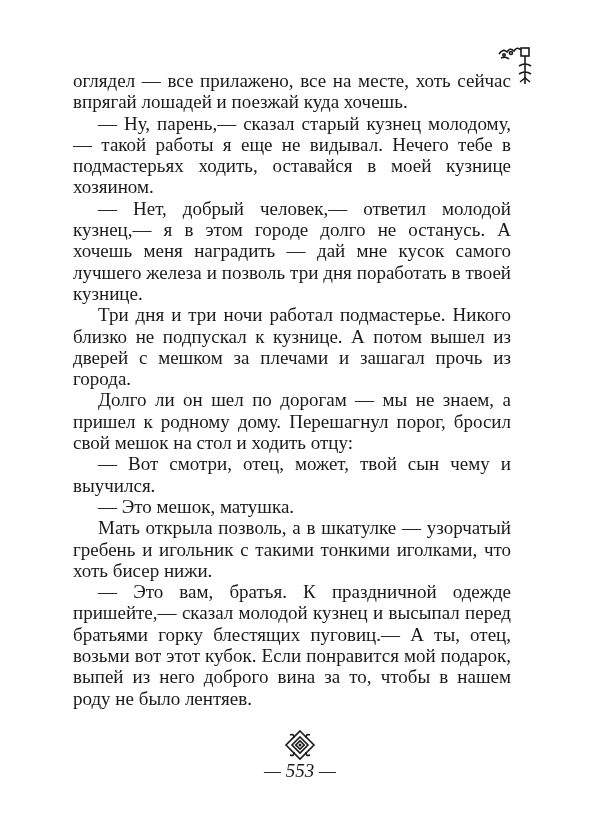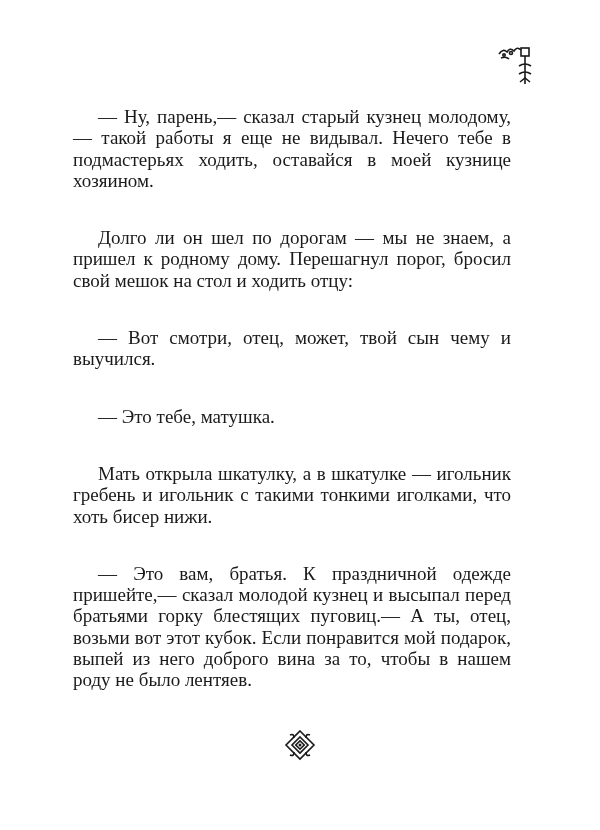--- a/index.html
+++ b/index.html
@@ -6,21 +6,21 @@
   body { width: 600px; height: 830px; position: relative; overflow: hidden; }
   .page {
     position: absolute; left: 0; top: 0; width: 600px; height: 830px; background: #fff;
   }
   .text-block {
     position: absolute; left: 73px; top: 70px; width: 438px;
     font-family: "Liberation Serif", serif; font-size: 19px; line-height: 21.3px;
     color: #1a1a1a; text-align: justify;
   }
   .para { margin: 0; text-indent: 0; }
-  .para.indent { text-indent: 25px; margin-top: 36px; }
+  .para.indent { text-indent: 25px; }
   .corner-ornament {
     position: absolute; left: 497px; top: 44px; width: 36px; height: 44px;
   }
   .center-ornament {
     position: absolute; left: 284px; top: 729px; width: 32px; height: 32px;
   }
   .page-number {
     position: absolute; left: 0; width: 600px; top: 760px; text-align: center;
     font-family: "Liberation Serif", serif; font-size: 19px; font-style: italic; color: #1a1a1a;
   }
@@ -38,34 +38,38 @@
       <path d="M28 12 L28 40"></path>
       <path d="M22 22 Q28 18 34 22"></path>
       <path d="M22 30 Q28 26 34 30"></path>
       <path d="M23 38 L28 34 L33 38"></path>
       <circle cx="14" cy="9" r="1.5"></circle>
       <circle cx="7" cy="11" r="1.2"></circle>
     </g>
   </svg>
 
   <div class="text-block">
+    <p class="para">оглядел — все прилажено, все на месте, хоть сейчас впрягай лошадей и поезжай куда хочешь.</p>
     <p class="para indent">— Ну, парень,— сказал старый кузнец молодому,— такой работы я еще не видывал. Нечего тебе в подмастерьях ходить, оставайся в моей кузнице хозяином.</p>
+    <p class="para indent">— Нет, добрый человек,— ответил молодой кузнец,— я в этом городе долго не останусь. А хочешь меня наградить — дай мне кусок самого лучшего железа и позволь три дня поработать в твоей кузнице.</p>
+    <p class="para indent">Три дня и три ночи работал подмастерье. Никого близко не подпускал к кузнице. А потом вышел из дверей с мешком за плечами и зашагал прочь из города.</p>
     <p class="para indent">Долго ли он шел по дорогам — мы не знаем, а пришел к родному дому. Перешагнул порог, бросил свой мешок на стол и ходить отцу:</p>
     <p class="para indent">— Вот смотри, отец, может, твой сын чему и выучился.</p>
-    <p class="para indent">— Это тебе, матушка.</p>
-    <p class="para indent">Мать открыла шкатулку, а в шкатулке — игольник гребень и игольник с такими тонкими иголками, что хоть бисер нижи.</p>
+    <p class="para indent">— Это мешок, матушка.</p>
+    <p class="para indent">Мать открыла позволь, а в шкатулке — узорчатый гребень и игольник с такими тонкими иголками, что хоть бисер нижи.</p>
     <p class="para indent">— Это вам, братья. К праздничной одежде пришейте,— сказал молодой кузнец и высыпал перед братьями горку блестящих пуговиц.— А ты, отец, возьми вот этот кубок. Если понравится мой подарок, выпей из него доброго вина за то, чтобы в нашем роду не было лентяев.</p>
   </div>
 
   <svg class="center-ornament" viewBox="0 0 32 32">
     <g fill="none" stroke="#1a1a1a" stroke-width="1.6">
       <path d="M16 2 L30 16 L16 30 L2 16 Z"></path>
       <path d="M16 8 L24 16 L16 24 L8 16 Z"></path>
       <rect x="13" y="13" width="6" height="6" transform="rotate(45 16 16)"></rect>
       <path d="M6 6 Q10 4 10 9"></path>
       <path d="M26 6 Q22 4 22 9"></path>
       <path d="M6 26 Q10 28 10 23"></path>
       <path d="M26 26 Q22 28 22 23"></path>
     </g>
     <circle cx="16" cy="16" r="1.5" fill="#1a1a1a"></circle>
   </svg>
 
+  <div class="page-number">— 553 —</div>
 </div>
 
 </body></html>

